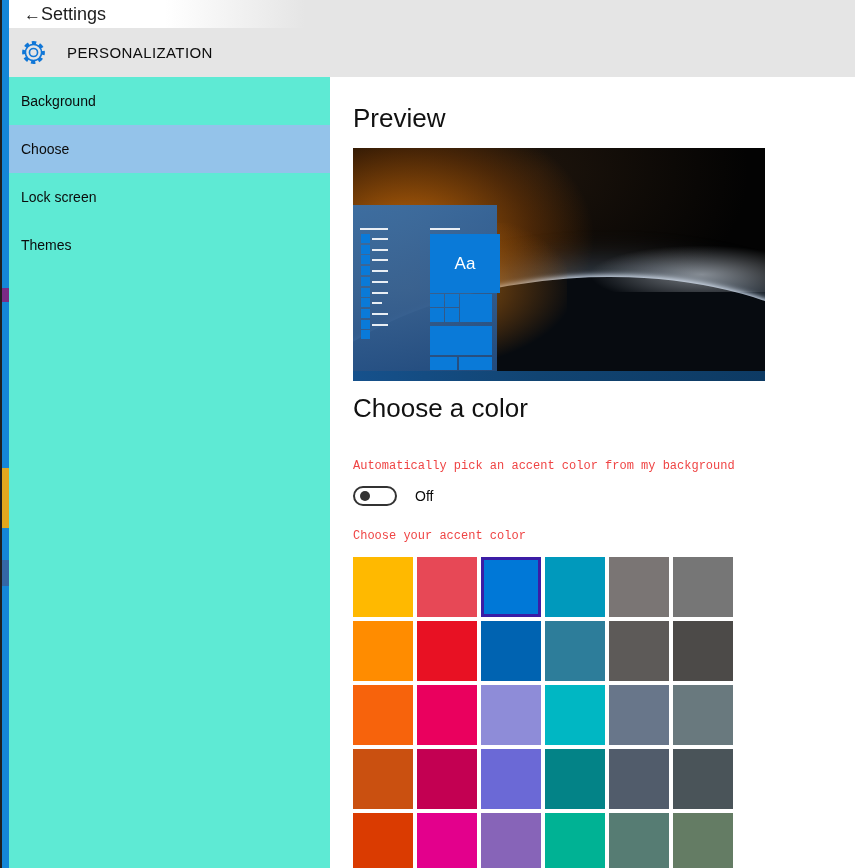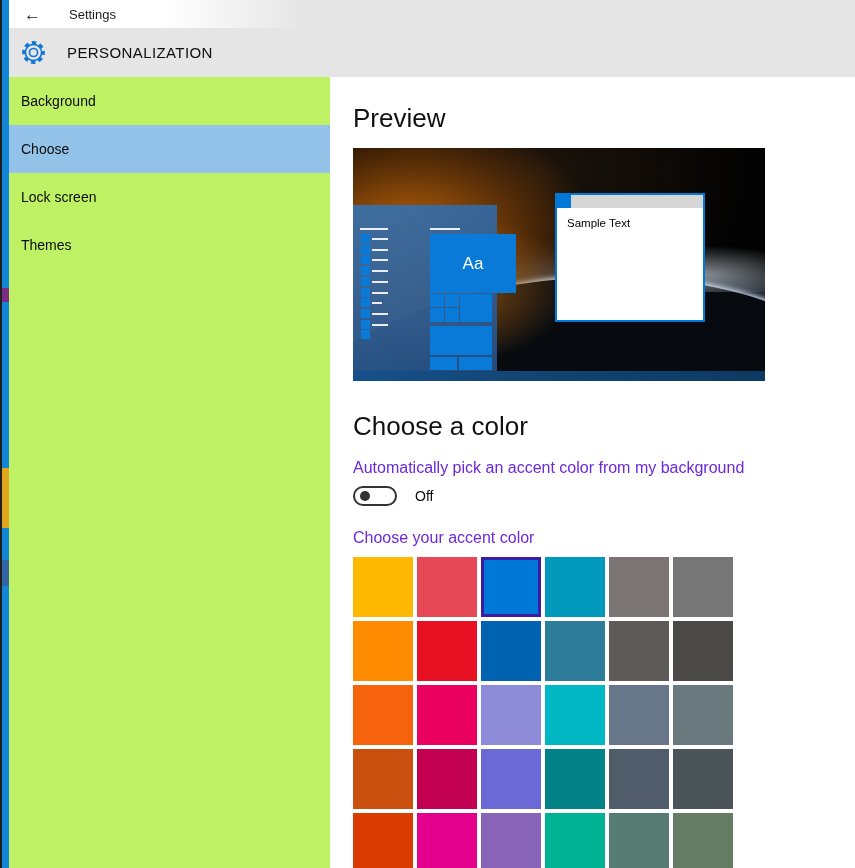--- a/index.html
+++ b/index.html
@@ -9,46 +9,46 @@
     background:#ffffff; color:#000; position:relative;
   }
   
   .top-region { position:absolute; left:0; top:0; width:855px; height:77px; background:#e5e5e5; }
   .titlebar {
     position:absolute; left:0; top:0; width:855px; height:28px;
     background:linear-gradient(to right,#ffffff 0px,#ffffff 165px,#e5e5e5 305px);
     display:flex; align-items:center;
   }
   .back-btn { margin-left:24px; font-size:17px; line-height:1; cursor:default; color:#1d1d1d; }
-  .tb-title { margin-left:28px; font-size:13px; color:#1d1d1d; }
+  .tb-title { font-size:18px; color:#1d1d1d; }
   .header-row { position:absolute; left:0; top:28px; width:855px; height:49px; display:flex; align-items:center; }
   .gear { margin-left:20px; width:27px; height:27px; flex:0 0 auto; }
   .page-title { margin-left:20px; font-size:15px; letter-spacing:0.4px; color:#0d0d0d; }
 
   
   .edge-dark { position:absolute; left:0; top:0; width:2px; height:868px; background:#1f1f1f; z-index:40; }
   .edge-blue { position:absolute; left:2px; top:0; width:7px; height:868px; background:#1486d8; z-index:40; }
   .edge-frag-1 { position:absolute; left:2px; top:288px; width:7px; height:14px; background:#7b2b85; z-index:41; }
   .edge-frag-2 { position:absolute; left:2px; top:468px; width:7px; height:60px; background:#e2a71e; z-index:41; }
   .edge-frag-3 { position:absolute; left:2px; top:560px; width:7px; height:26px; background:#3466a5; z-index:41; }
 
   
-  .sidebar { position:absolute; left:0; top:77px; width:330px; height:791px; background:#bef264; }
+  .sidebar { position:absolute; left:0; top:77px; width:330px; height:791px; background:#5eead4; }
   .side-item {
     height:48px; display:flex; align-items:center;
     padding-left:21px; font-size:14px; color:#0b0b0b; cursor:default;
   }
   .side-item.selected { background:#94c3ea; }
 
   
   .main { position:absolute; left:330px; top:77px; width:525px; height:791px; background:#fff; overflow:hidden; }
   .h-light { position:absolute; left:23px; font-size:26px; font-weight:300; color:#111; }
   .preview-h { top:26px; }
-  .choose-h  { top:334px; }
-  .lbl { position:absolute; left:23px; font-size:16px; color:#6d28d9; }
+  .choose-h  { top:316px; }
+  .lbl { position:absolute; left:23px; font-size:12px; color:#ef4444;font-family:Liberation Mono, monospace; }
   .auto-lbl   { top:382px; }
   .accent-lbl { top:452px; }
 
   
   .preview-img {
     position:absolute; left:23px; top:71px; width:412px; height:233px;
     background-color:#030303; overflow:hidden;
     background-image:
       radial-gradient(ellipse 250px 170px at 13% 38%, rgba(222,118,10,0.85), rgba(130,64,6,0.5) 50%, rgba(0,0,0,0) 75%),
       radial-gradient(ellipse 300px 220px at 45% 10%, rgba(60,40,22,0.45), rgba(0,0,0,0) 70%);
@@ -70,21 +70,21 @@
   
   .start-panel {
     position:absolute; left:0; top:57px; width:144px; height:166px;
     background:linear-gradient(160deg, rgba(58,112,168,0.95) 0%, rgba(46,94,150,0.93) 55%, rgba(38,80,132,0.93) 100%);
   }
   .sp-abs { position:absolute; }
   .sp-line { background:#e9eef4; height:2px; }
   .sp-sq { background:#0a7ad8; width:9px; height:9px; }
   .sp-tile { background:#0a7ad8; }
   .sp-bigtile {
-    left:77px; top:29px; width:86px; height:59px; background:#0a7ad8;
+    left:77px; top:29px; width:70px; height:59px; background:#0a7ad8;
     display:flex; align-items:center; justify-content:center;
     color:#fff; font-size:17px; font-weight:300;
   }
   .taskbar {
     position:absolute; left:0; bottom:0; width:100%; height:10px;
     background:linear-gradient(to right,#16518c 0%, #114472 45%, #0d3a63 100%);
   }
   
   .sample-win {
     position:absolute; left:202px; top:45px; width:150px; height:129px;
@@ -170,26 +170,20 @@
         <div class="sp-abs sp-line" style="left: 19px; top: 87px; width: 16px;"></div>
         <div class="sp-abs sp-sq" style="left: 8px; top: 93px;"></div>
         <div class="sp-abs sp-line" style="left: 19px; top: 97px; width: 10px;"></div>
         <div class="sp-abs sp-sq" style="left: 8px; top: 104px;"></div>
         <div class="sp-abs sp-line" style="left: 19px; top: 108px; width: 16px;"></div>
         <div class="sp-abs sp-sq" style="left: 8px; top: 115px;"></div>
         <div class="sp-abs sp-line" style="left: 19px; top: 119px; width: 16px;"></div>
         <div class="sp-abs sp-sq" style="left: 8px; top: 125px;"></div>
       </div>
 
-    <div class="sample-win">
-      <div class="sw-titlebar">
-        <div class="sw-accent"></div>
-      </div>
-      <div class="sw-body">Sample Text</div>
-    </div>
 
     <div class="taskbar"></div>
   </div>
 
   <div class="h-light choose-h">Choose a color</div>
   <div class="lbl auto-lbl">Automatically pick an accent color from my background</div>
 
   <div class="toggle-row">
     <div class="toggle">
       <div class="knob"></div>

